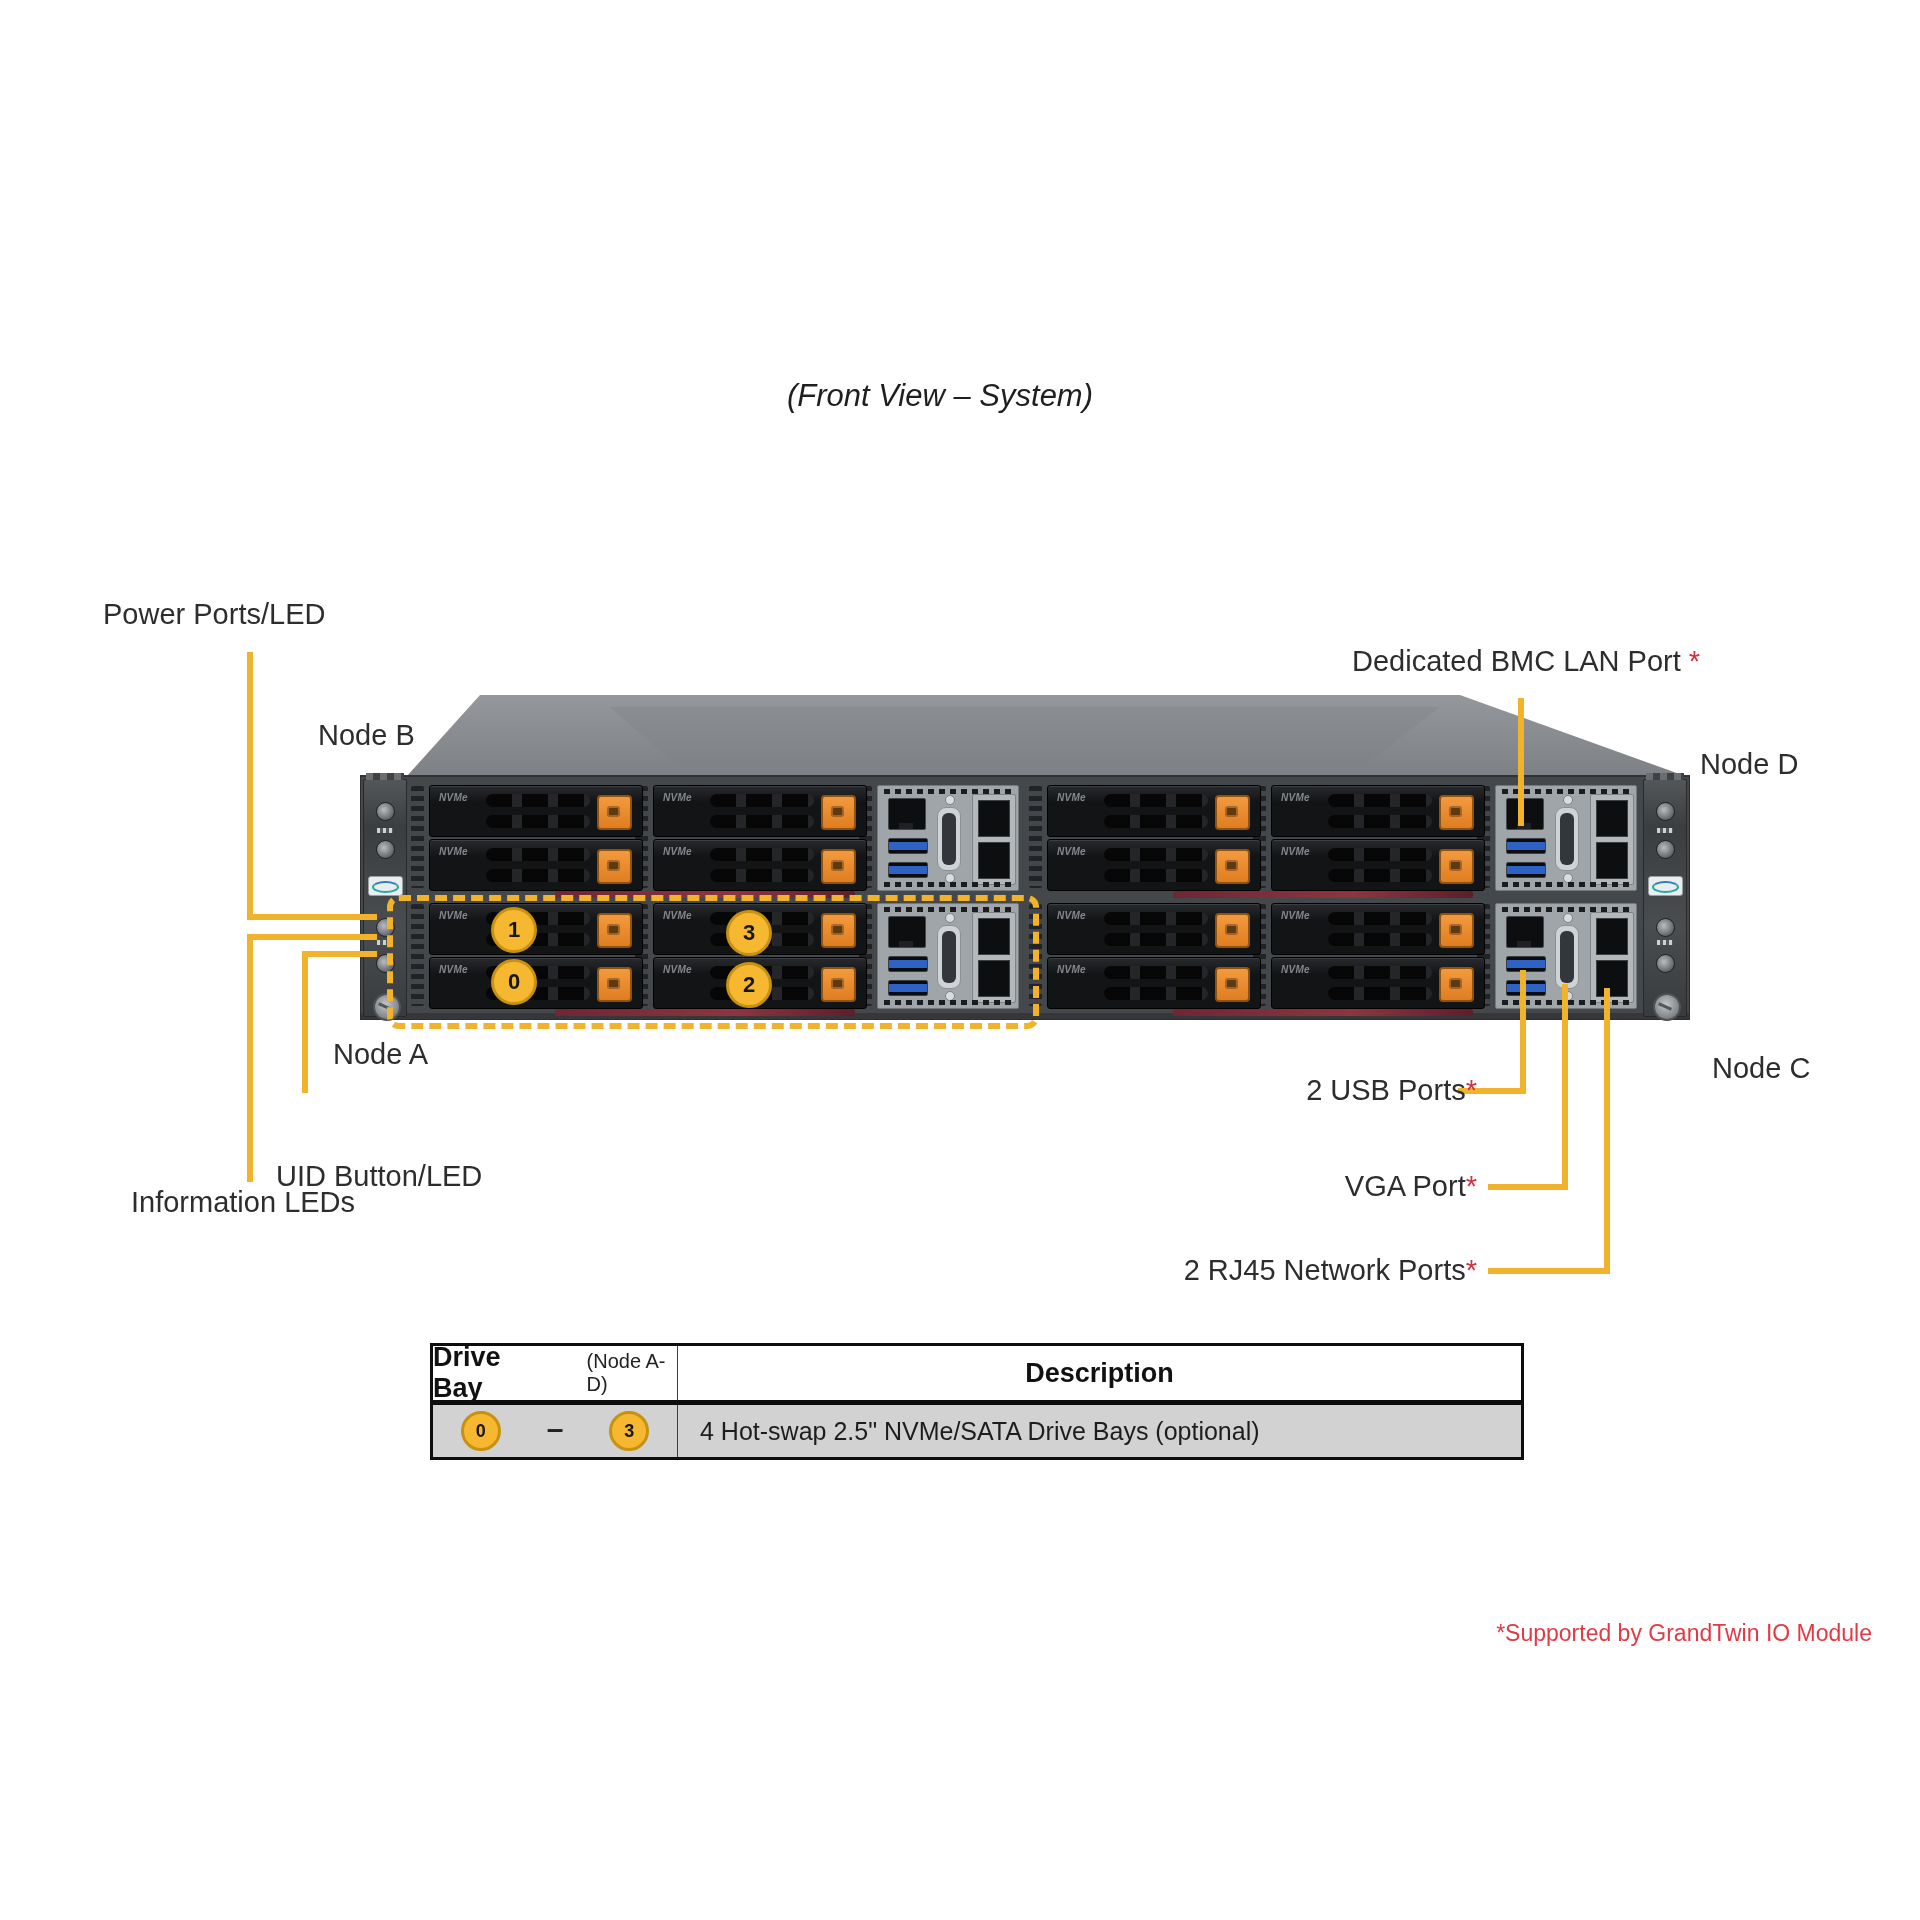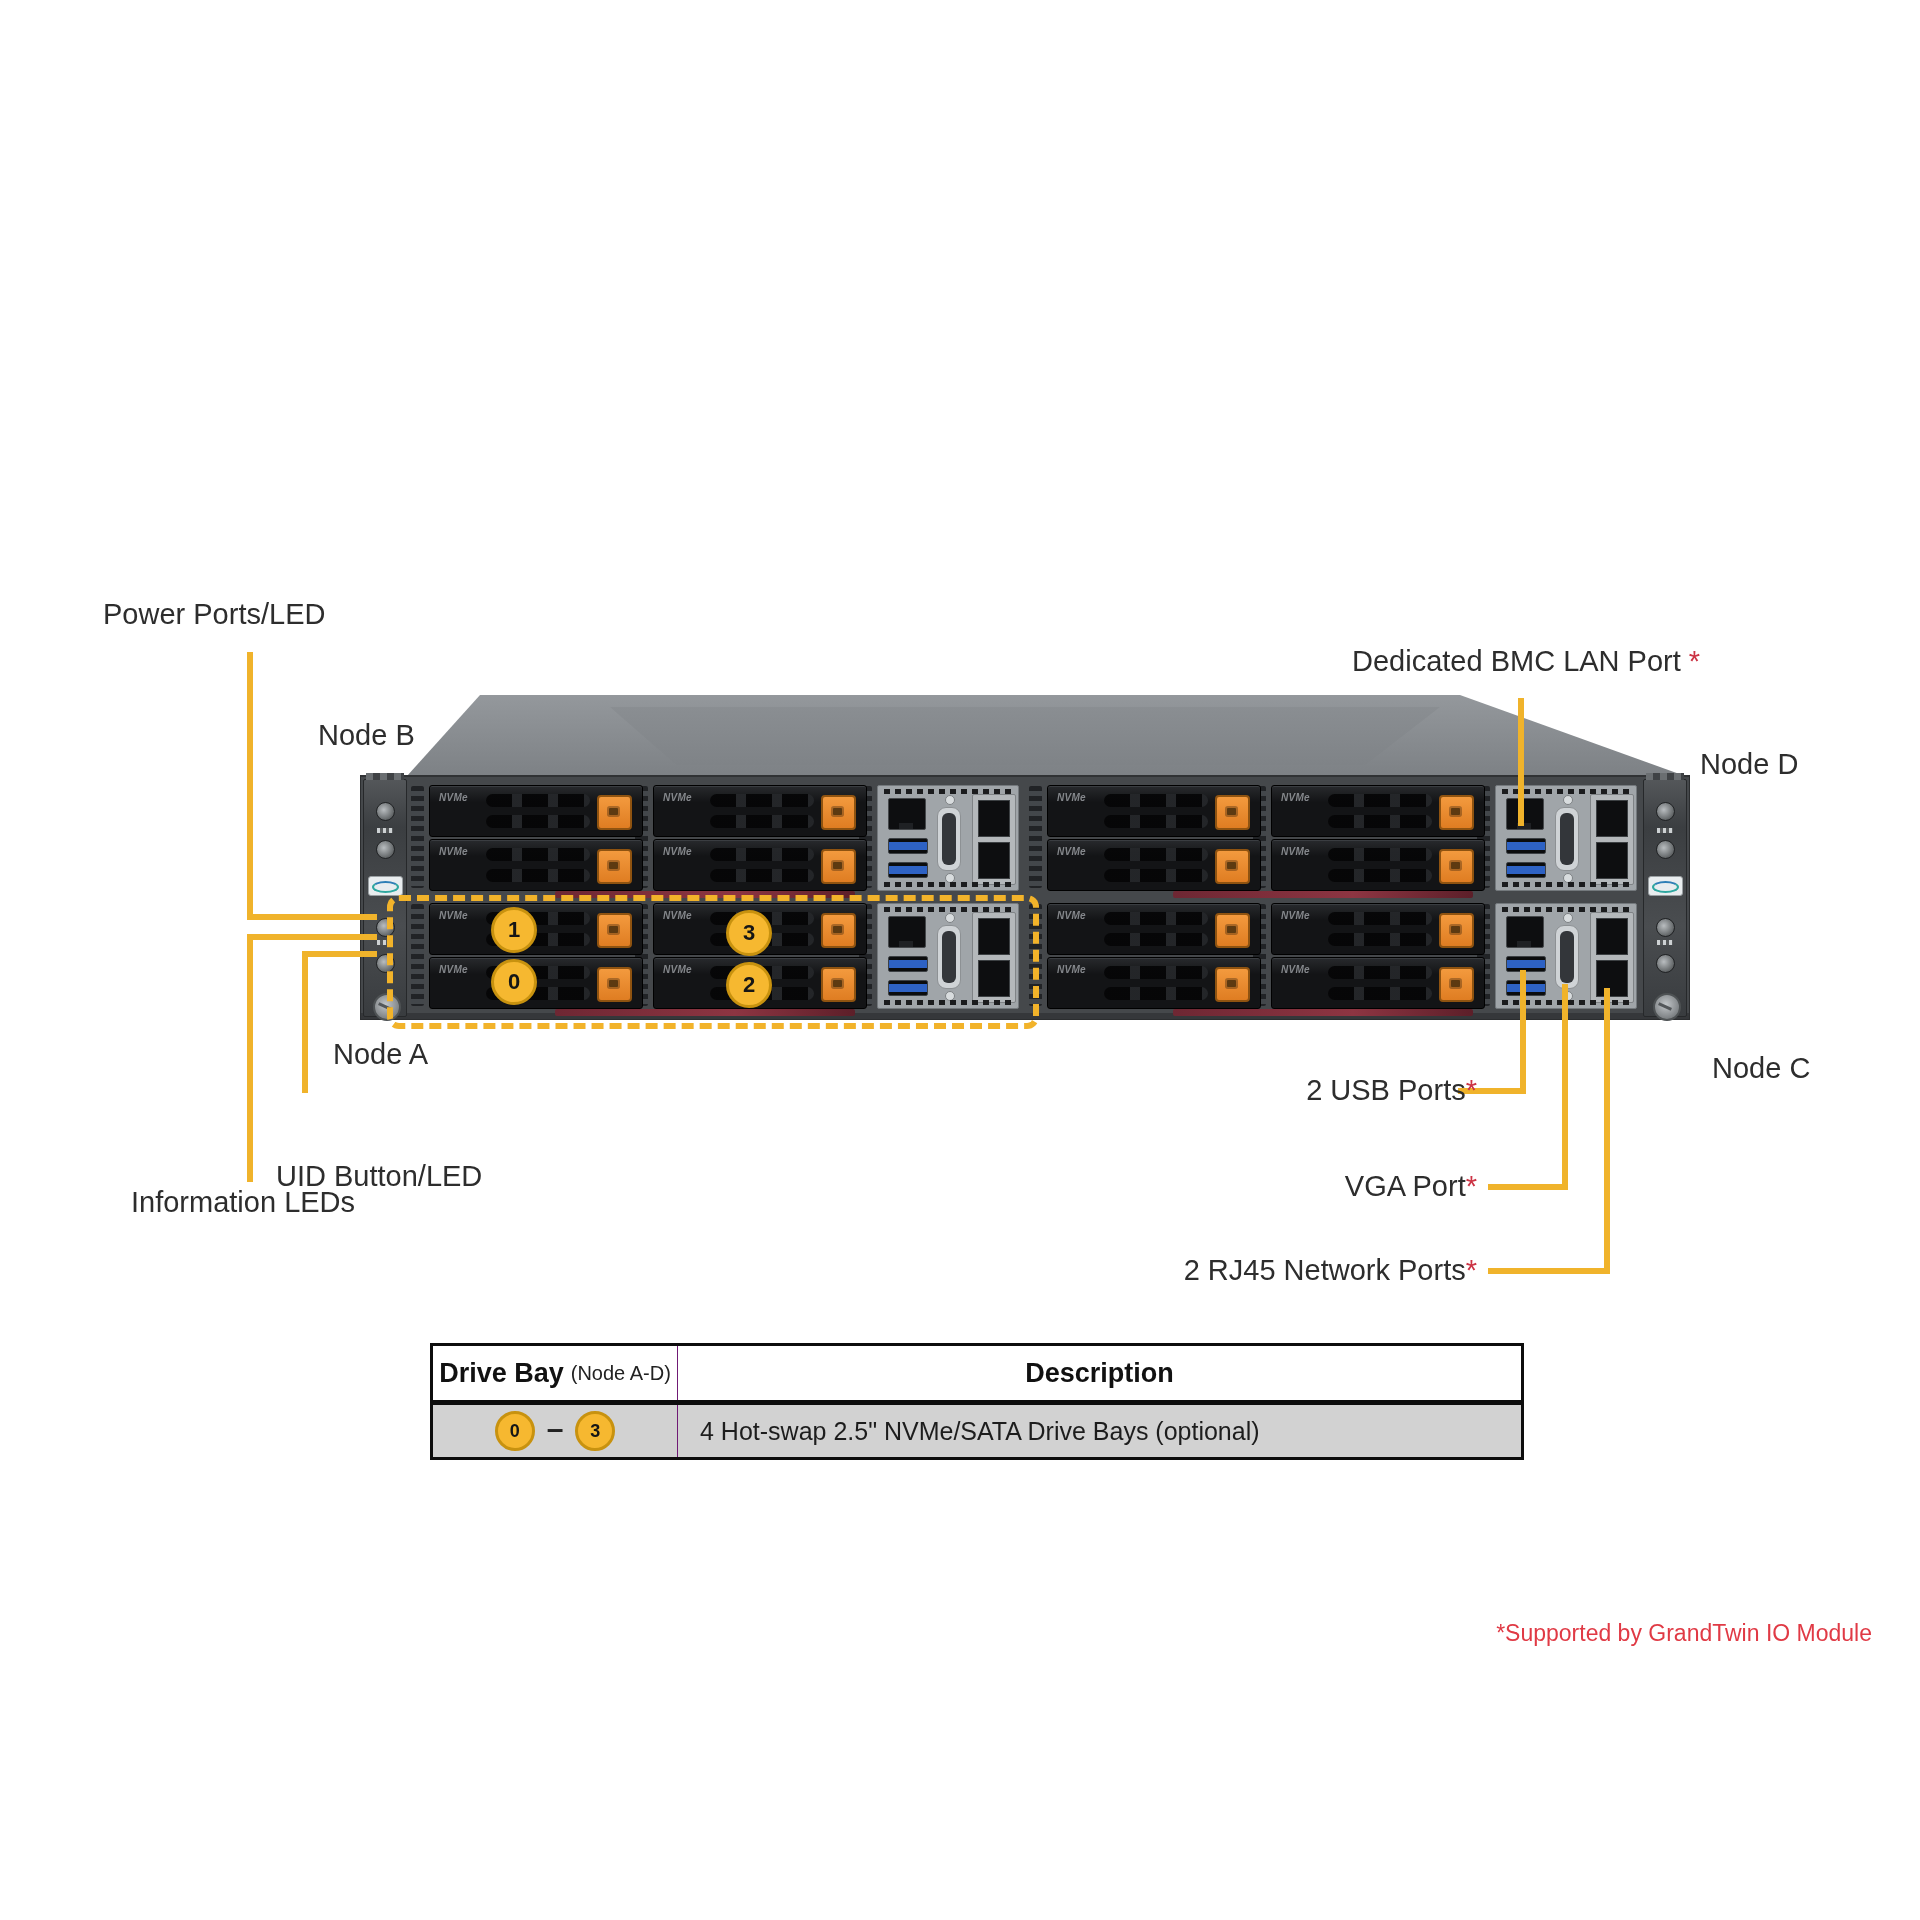--- a/index.html
+++ b/index.html
@@ -99,37 +99,38 @@
   .yline{position:absolute;background:#f0b32b;z-index:8;}
   .lbl{position:absolute;font-size:29px;color:#2d2d2d;white-space:nowrap;z-index:9;}
   .lbl.right{text-align:right;}
   .ast{color:#cc3344;}
 
   
   .tbl{position:absolute;left:430px;top:1343px;width:1088px;border:3px solid #0d0d0d;
       background:#fff;z-index:9;}
   .tbl-header{display:flex;height:54px;border-bottom:5px solid #0d0d0d;background:#ffffff;}
   .tbl-row{display:flex;height:52px;background:#d2d2d2;}
-  .tbl-c1{width:244px;display:flex;align-items:center;justify-content:center;flex:none;}
+  .tbl-c1{width:244px;display:flex;align-items:center;justify-content:center;flex:none;gap:34px;}
   .tbl-c2{flex:1;border-left:1px solid #701a75;display:flex;align-items:center;}
   .h-main{font-weight:bold;font-size:27px;color:#111;}
   .h-sub{font-size:20px;color:#222;margin-left:7px;}
   .tbl-c2.hdr{justify-content:center;font-weight:bold;font-size:27px;color:#111;}
   .tbl-circle{width:34px;height:34px;border-radius:50%;background:#f6b830;border:3px solid #c8920f;
       display:flex;align-items:center;justify-content:center;font-weight:bold;font-size:18px;color:#161616;}
   .dash{font-weight:bold;font-size:30px;color:#222;margin:0 12px;transform:translateY(-2px);}
   .desc{font-size:25px;color:#1d1d1d;padding-left:22px;}
 
   .footnote{position:absolute;right:48px;top:1620px;font-size:23px;color:#e03a45;z-index:9;}
 </style>
 </head>
 <body>
 
 <div id="canvas">
 
+  <div class="title">(Front View – System)</div>
 
   <div class="chassis">
     <div class="top-face">
       <div class="top-recess"></div>
     </div>
     <div class="front-face">
       <div class="ear" id="ear-left" style="left:2px">
           <div class="cp-btn" style="top:22px"></div>
           <div class="cp-leds" style="top:48px"></div>
           <div class="cp-btn" style="top:60px"></div>

